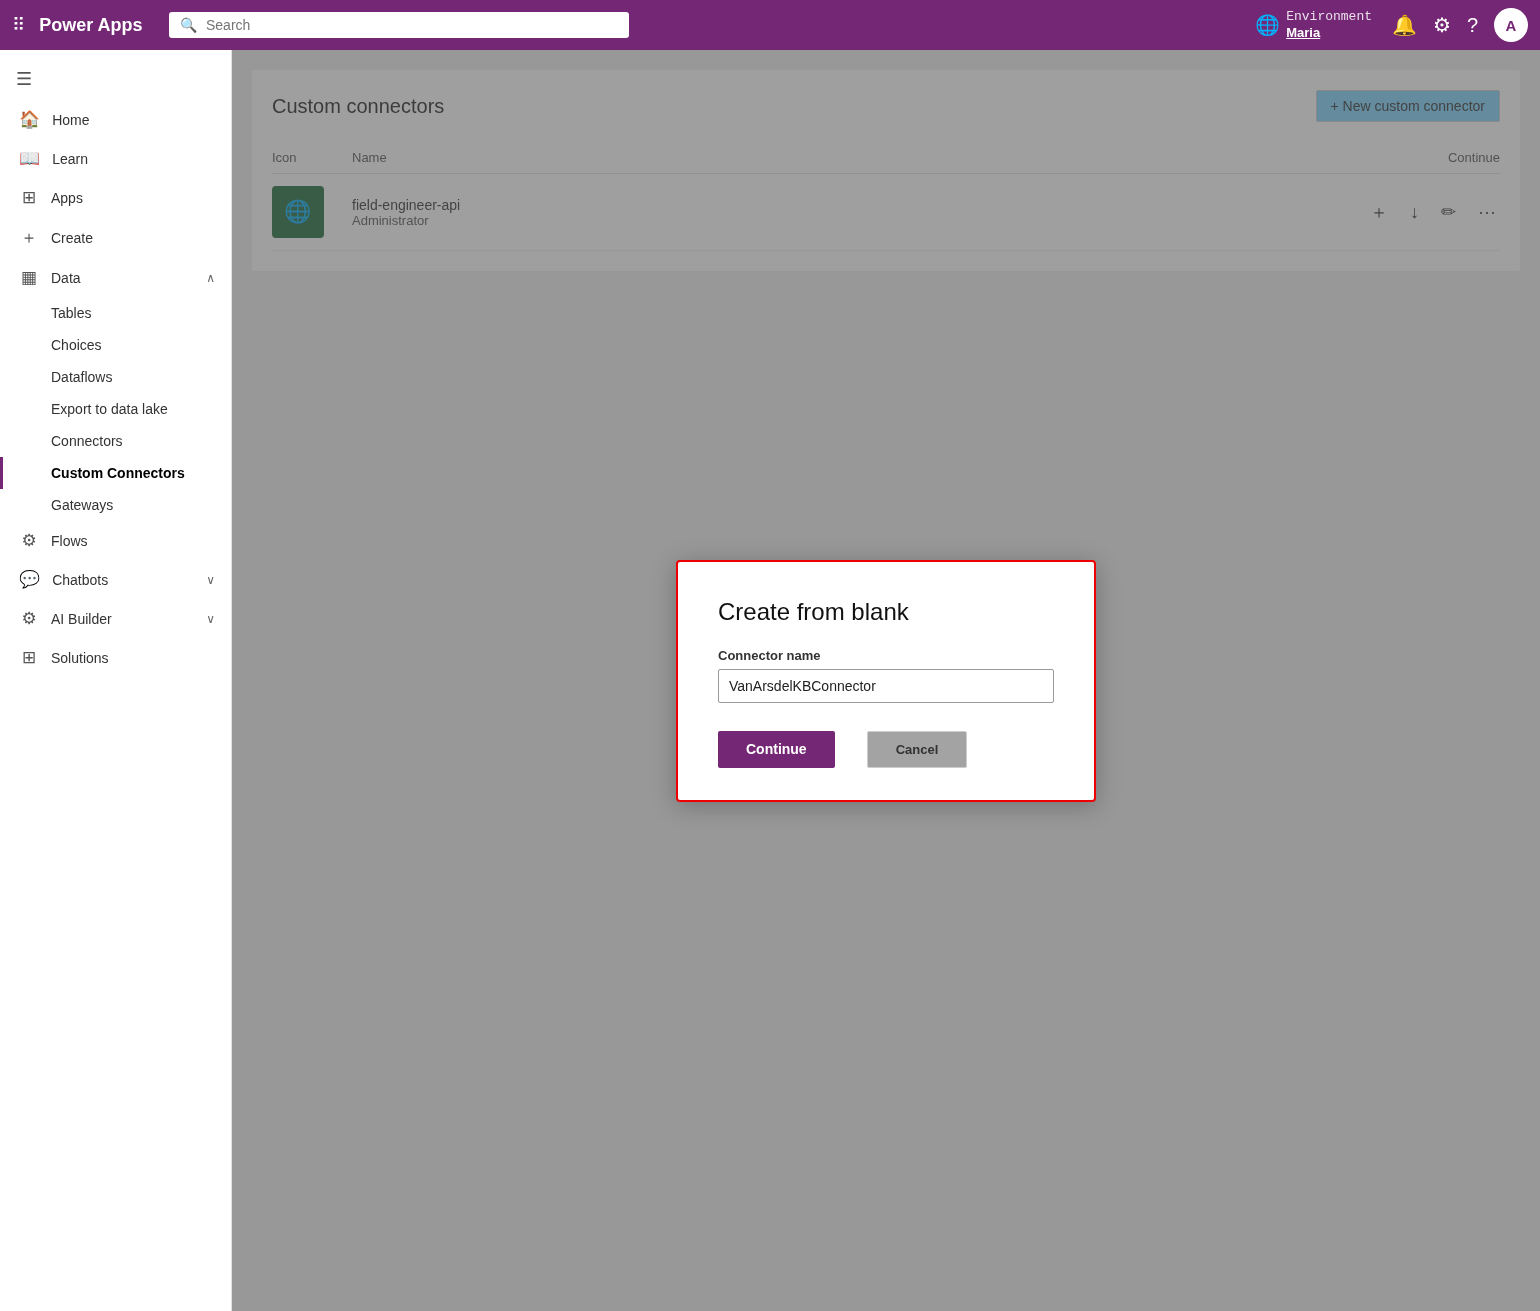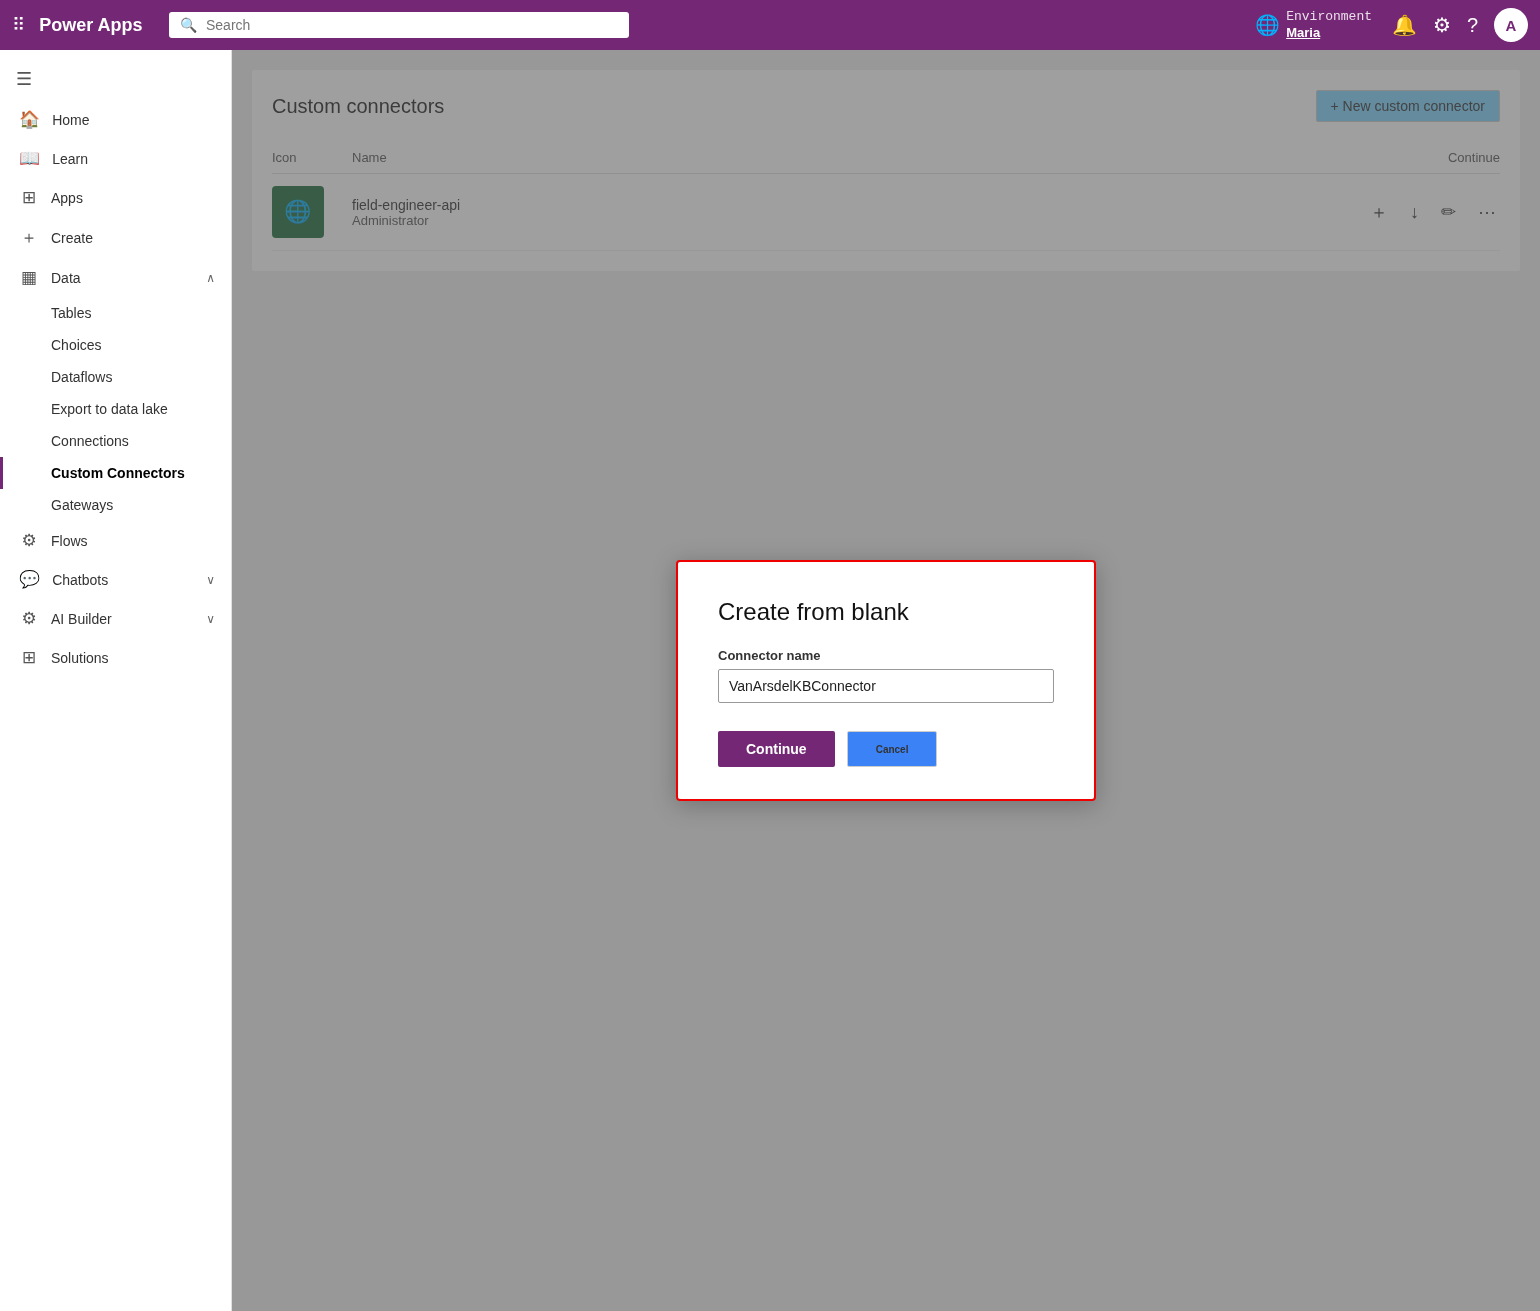--- a/index.html
+++ b/index.html
@@ -240,28 +240,29 @@
       background: #742774;
       color: #fff;
       border: none;
       padding: 10px 28px;
       font-size: 14px;
       font-weight: 600;
       border-radius: 2px;
       cursor: pointer;
     }
     .btn-cancel {
-      background: #3b82f6;
+      background: #a3a3a3;
       color: #333;
       border: 1px solid #ccc;
       padding: 10px 28px;
-      font-size: 10px;
+      font-size: 13px;
       font-weight: 600;
       border-radius: 2px;
       cursor: pointer;
+      margin-left: 20px;
     }
   </style>
 </head>
 <body>
 
 <div class="topbar">
   <span class="topbar-grid-icon">⠿</span>
   <span class="topbar-brand">Power Apps</span>
   <div class="topbar-search">
     <span class="topbar-search-icon">🔍</span>
@@ -320,21 +321,21 @@
     <div class="sidebar-sub-item">
       <span>Choices</span>
     </div>
     <div class="sidebar-sub-item">
       <span>Dataflows</span>
     </div>
     <div class="sidebar-sub-item">
       <span>Export to data lake</span>
     </div>
     <div class="sidebar-sub-item">
-      <span>Connections</span>
+      <span>Connectors</span>
     </div>
     <div class="sidebar-sub-item active">
       <span>Custom Connectors</span>
     </div>
     <div class="sidebar-sub-item">
       <span>Gateways</span>
     </div>
 
     <div class="sidebar-item">
       <span class="item-icon">⚙</span>

